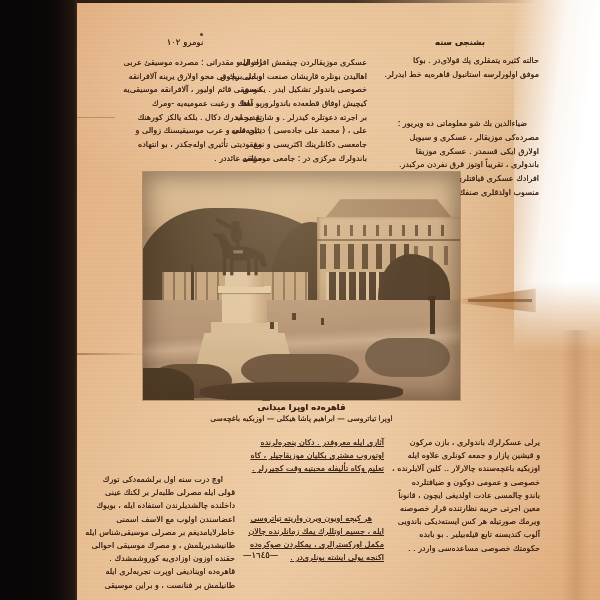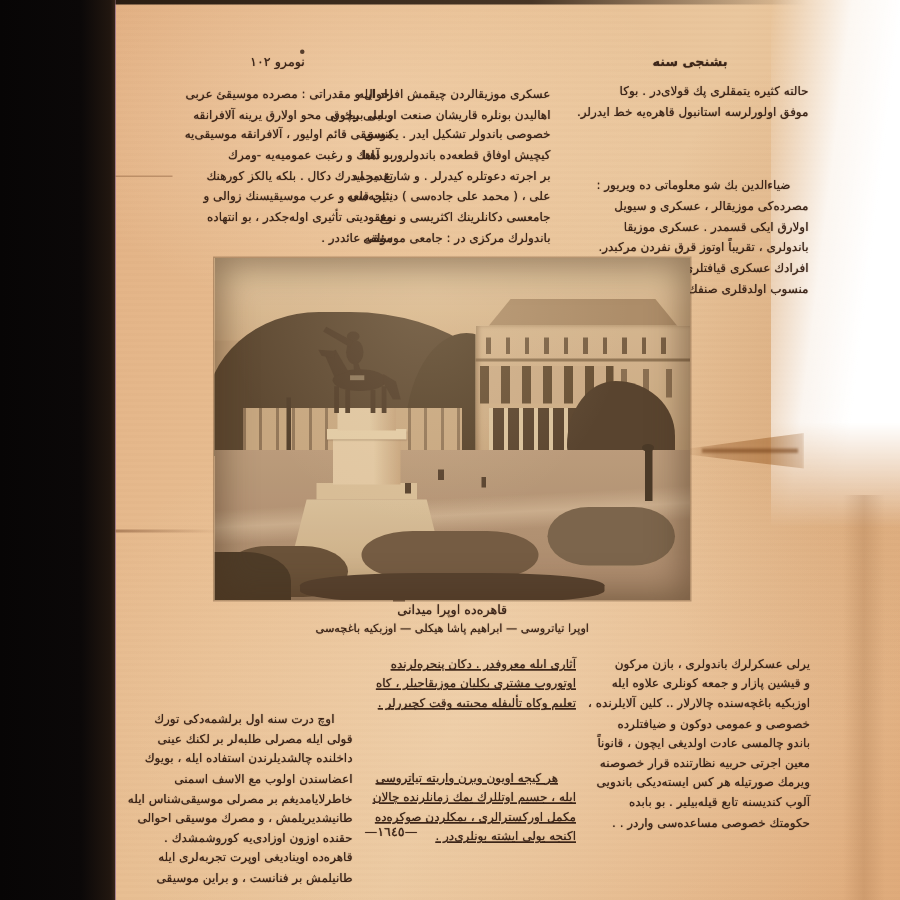--- a/index.html
+++ b/index.html
@@ -1,17 +1,17 @@
 <!DOCTYPE html>
 <html><head>
 <meta charset="utf-8">
 <style>
   html,body{margin:0;padding:0;}
   .screen{position:relative;width:600px;height:600px;overflow:hidden;
-          background:#8b5cf6;font-family:"DejaVu Sans",sans-serif;}
+          background:#7dd3fc;font-family:"DejaVu Sans",sans-serif;}
   .abs{position:absolute;}
 
   
   .edge-left{left:0;top:0;width:77px;height:600px;
              background:linear-gradient(90deg,#070505 0%,#0b0808 70%,#221710 96%,#3a281a 100%);}
   .edge-top{left:77px;top:0;width:462px;height:3px;
             background:linear-gradient(90deg,#2a1d12,#473525 60%,rgba(70,50,32,0));}
 
   
   .paper{left:77px;top:0;width:523px;height:600px;
@@ -50,21 +50,21 @@
   .col .ln{white-space:nowrap;height:13.7px;line-height:13.7px;}
   .col-b .ln{height:13.2px;line-height:13.2px;}
   .ind{padding-right:12px;margin-top:36px;}
   .top-c{left:372px;top:54px;width:167px;}
   .top-b{left:266px;top:56px;width:101px;}
   .top-a{left:118px;top:56px;width:144px;}
   .bot-r{left:385px;top:436px;width:155px;}
   .bot-m{left:243px;top:436px;width:141px;text-decoration:underline;}
   .bot-l{left:118px;top:437px;width:117px;}
   .caption{left:143px;top:401px;width:317px;text-align:center;}
-  .cap1{font-size:8.5px;font-weight:normal;line-height:12px;}
+  .cap1{font-size:8.5px;font-weight:bold;line-height:12px;}
   .cap2{font-size:7.5px;line-height:11px;}
   .pagenum{left:243px;top:550px;width:141px;text-align:left;font-size:8.5px;}
 
   
   .photo{left:143px;top:172px;width:317px;height:228px;overflow:hidden;
          background:#cfae87;box-shadow:0 0 0 1px rgba(90,60,35,.35);}
   .photo .abs{position:absolute;}
   .ph-sky{left:0;top:0;width:100%;height:24%;background:linear-gradient(#e3caa5,#d6b68e);}
   .ph-trees{left:-2%;top:16%;width:68%;height:42%;background:#51402d;border-radius:35% 55% 0 0/70% 90% 0 0;}
   .ph-trees2{left:40%;top:22%;width:26%;height:34%;background:#493926;border-radius:50% 50% 0 0/90% 90% 0 0;}

